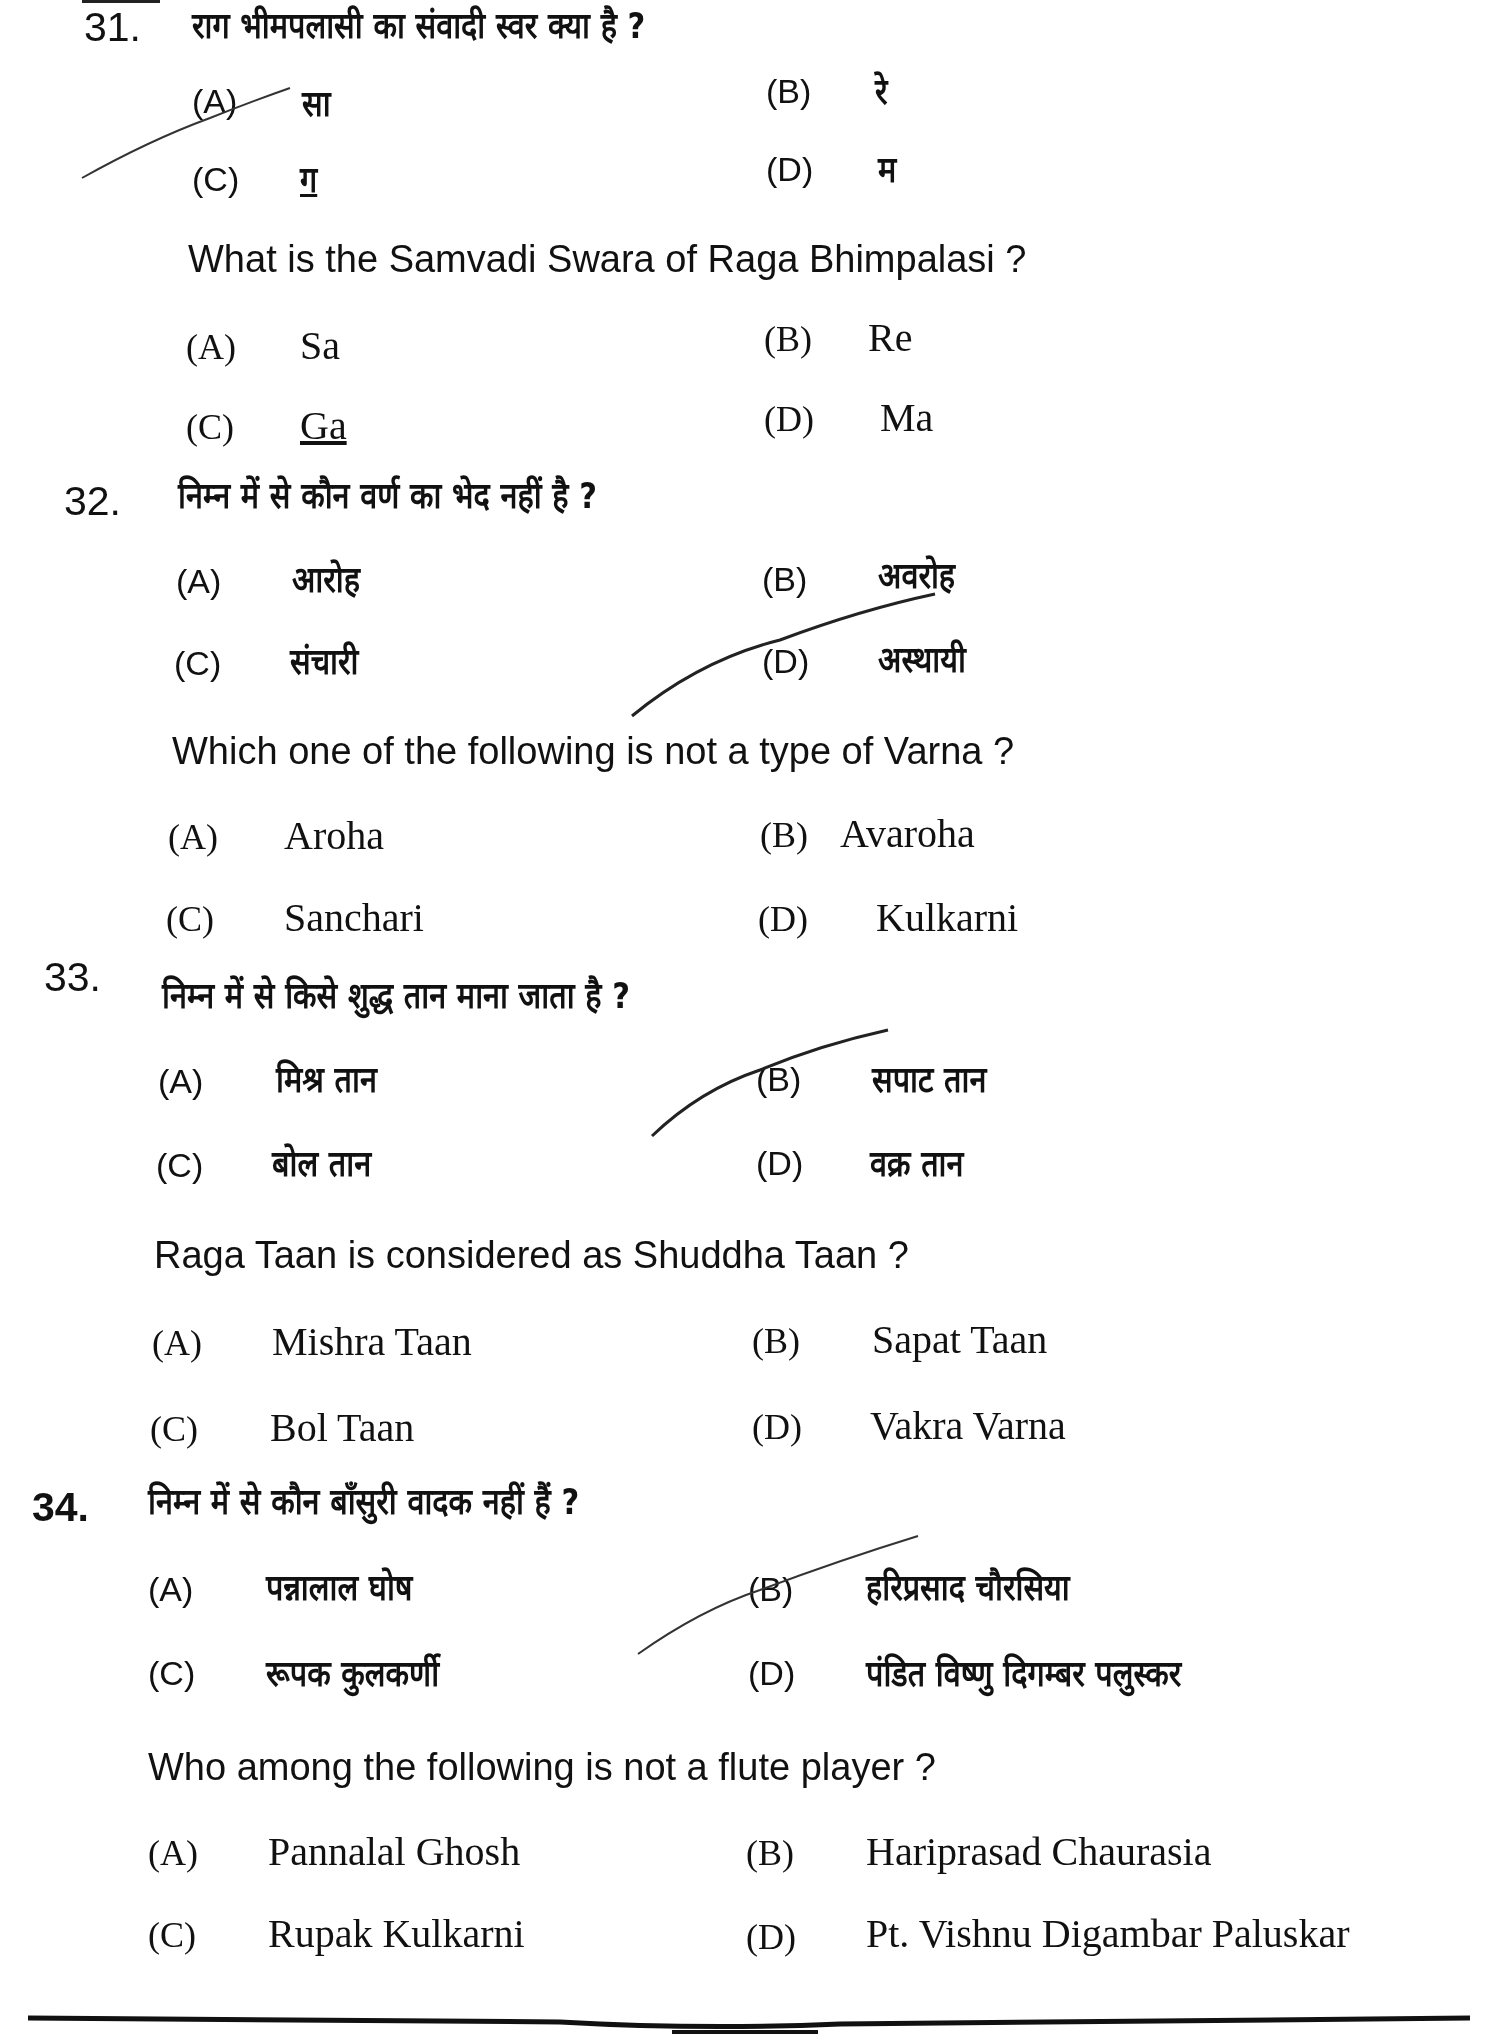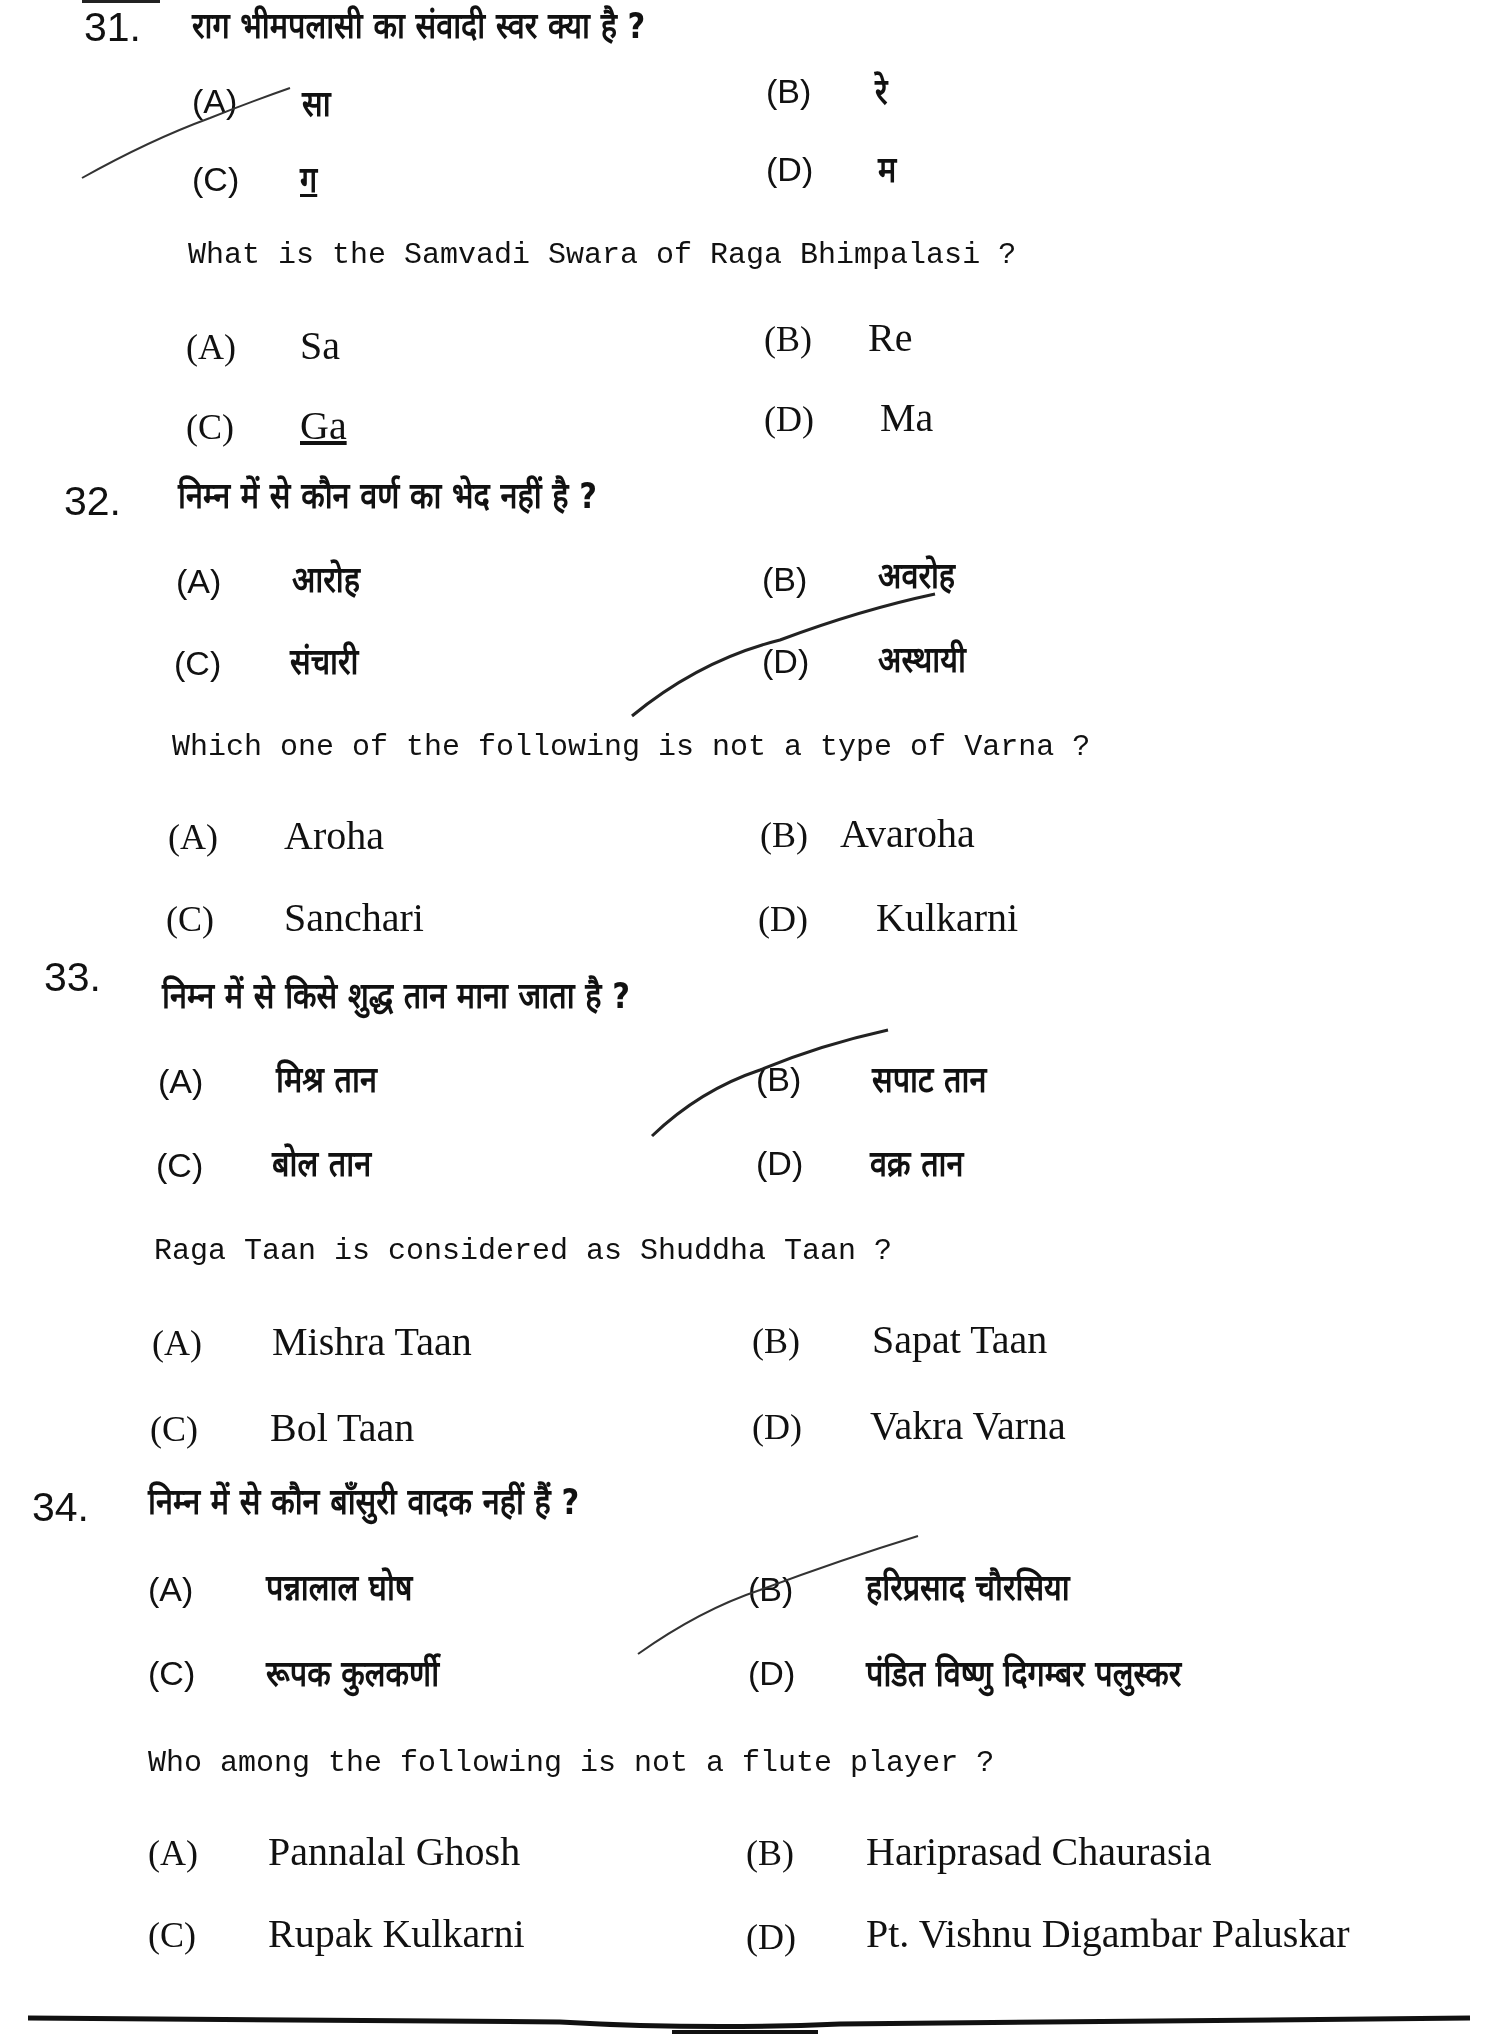--- a/index.html
+++ b/index.html
@@ -1,21 +1,21 @@
 <!DOCTYPE html>
 <html><head>
   <meta charset="utf-8">
   <style>
     html, body { margin: 0; padding: 0; background: #ffffff; }
     body { width: 1505px; height: 2034px; position: relative; overflow: hidden;
            font-family: "DejaVu Serif", "Liberation Serif", serif; color: #111; }
     .abs { position: absolute; white-space: nowrap; }
     .qnum { font-family: "Liberation Sans", sans-serif; font-size: 41px; }
     .hi { font-family: "DejaVu Sans", "Liberation Sans", sans-serif; font-size: 36px; font-weight: bold; transform: scaleX(0.85); transform-origin: left center; }
-    .en { font-family: Liberation Mono, monospace; font-size: 30px; }
+    .en { font-family: Liberation Sans, sans-serif; font-size: 38px; }
     .lbl-hi { font-family: "Liberation Sans", sans-serif; font-size: 34px; }
     .lbl-en { font-family: "Liberation Serif", serif; font-size: 36px; }
     .opt-en { font-family: "Liberation Serif", serif; font-size: 40px; }
     .u { text-decoration: underline; }
     svg.marks { position: absolute; left: 0; top: 0; width: 1505px; height: 2034px; pointer-events: none; }
     .topline { position: absolute; left: 82px; top: 0; width: 78px; height: 3px; background: #222; }
   </style>
 </head>
 <body>
 
@@ -87,21 +87,21 @@
   <span class="abs opt-en" style="left:272px; top:1318px;">Mishra Taan</span>
   <span class="abs lbl-en" style="left:752px; top:1320px;">(B)</span>
   <span class="abs opt-en" style="left:872px; top:1316px;">Sapat Taan</span>
   <span class="abs lbl-en" style="left:150px; top:1408px;">(C)</span>
   <span class="abs opt-en" style="left:270px; top:1404px;">Bol Taan</span>
   <span class="abs lbl-en" style="left:752px; top:1406px;">(D)</span>
   <span class="abs opt-en" style="left:870px; top:1402px;">Vakra Varna</span>
 </div>
 
 <div>
-  <span class="abs qnum" style="left:32px; top:1484px;">34.</span>
+  <span class="abs qnum" style="left:32px; top:1484px;font-weight:bold;">34.</span>
   <span class="abs hi" style="left:148px; top:1476px;">निम्न में से कौन बाँसुरी वादक नहीं हैं ?</span>
 
   <span class="abs lbl-hi" style="left:148px; top:1570px;">(A)</span>
   <span class="abs hi" style="left:266px; top:1562px;">पन्नालाल घोष</span>
   <span class="abs lbl-hi" style="left:748px; top:1570px;">(B)</span>
   <span class="abs hi" style="left:866px; top:1562px;">हरिप्रसाद चौरसिया</span>
   <span class="abs lbl-hi" style="left:148px; top:1654px;">(C)</span>
   <span class="abs hi" style="left:266px; top:1648px;">रूपक कुलकर्णी</span>
   <span class="abs lbl-hi" style="left:748px; top:1654px;">(D)</span>
   <span class="abs hi" style="left:866px; top:1648px;">पंडित विष्णु दिगम्बर पलुस्कर</span>

